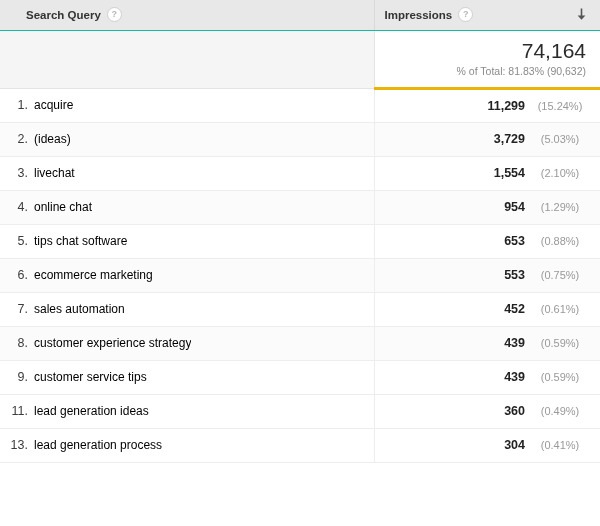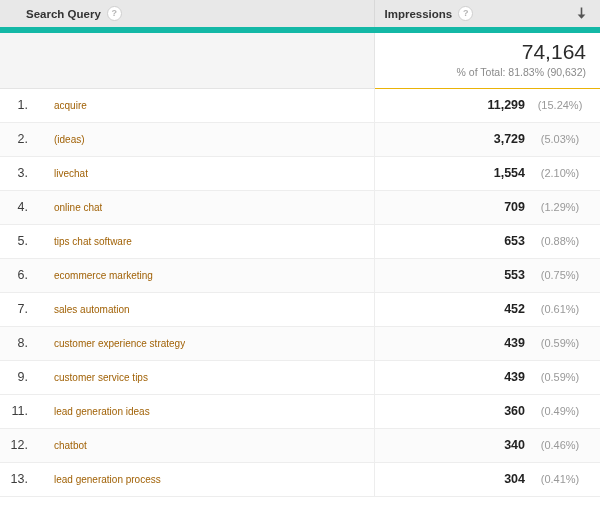--- a/index.html
+++ b/index.html
@@ -22,21 +22,21 @@
     table-layout: fixed;
   }
 
   
   .thead-row {
     height: 30px;
     background: #e8e8e8;
   }
   .th {
     background: #e8e8e8;
-    border-bottom: 6px solid #14b8a6;
+    border-bottom: 1px solid #14b8a6;
     font-size: 11.5px;
     font-weight: bold;
     color: #333333;
     padding: 0;
     vertical-align: middle;
     height: 30px;
     box-sizing: border-box;
   }
   .th-dim {
     width: 374px;
@@ -91,21 +91,21 @@
   .summary-row { height: 58px; }
   .summary-dim {
     background: #f5f5f5;
     border-bottom: 1px solid #e4e4e4;
     border-right: 1px solid #e4e4e4;
     height: 58px;
     box-sizing: border-box;
   }
   .summary-met {
     background: #ffffff;
-    border-bottom: 1px solid #eab308;
+    border-bottom: 3px solid #eab308;
     height: 58px;
     box-sizing: border-box;
     text-align: right;
     padding: 0 14px 0 0;
     vertical-align: middle;
     margin-top: 34px;
   }
   .summary-value {
     font-size: 21px;
     font-weight: normal;
@@ -142,28 +142,27 @@
   .rank {
     width: 34px;
     flex: 0 0 34px;
     text-align: right;
     font-size: 12.5px;
     color: #3c3c3c;
     padding-right: 6px;
     box-sizing: border-box;
   }
   .query-link {
-    font-size: 10px;
-    color: #a16207;
+    font-size: 12px;
+    color: #000000;
     text-decoration: none;
     cursor: pointer;
     white-space: nowrap;
     overflow: hidden;
     text-overflow: ellipsis;
-    margin-left: 20px;
   }
 
   .td-met {
     text-align: right;
     padding: 0 14px 0 0;
   }
   .met-inner {
     display: flex;
     align-items: baseline;
     justify-content: flex-end;
@@ -270,21 +269,21 @@
 
     <tr class="data-row alt">
       <td class="td td-dim">
         <div class="dim-inner">
           <span class="rank">4.</span>
           <a class="query-link" href="#">online chat</a>
         </div>
       </td>
       <td class="td td-met">
         <div class="met-inner">
-          <span class="met-value">709</span>
+          <span class="met-value">954</span>
           <span class="met-pct">(1.29%)</span>
         </div>
       </td>
     </tr>
 
     <tr class="data-row">
       <td class="td td-dim">
         <div class="dim-inner">
           <span class="rank">5.</span>
           <a class="query-link" href="#">tips chat software</a>
@@ -367,34 +366,20 @@
         </div>
       </td>
       <td class="td td-met">
         <div class="met-inner">
           <span class="met-value">360</span>
           <span class="met-pct">(0.49%)</span>
         </div>
       </td>
     </tr>
 
-    <tr class="data-row alt">
-      <td class="td td-dim">
-        <div class="dim-inner">
-          <span class="rank">12.</span>
-          <a class="query-link" href="#">chatbot</a>
-        </div>
-      </td>
-      <td class="td td-met">
-        <div class="met-inner">
-          <span class="met-value">340</span>
-          <span class="met-pct">(0.46%)</span>
-        </div>
-      </td>
-    </tr>
 
     <tr class="data-row">
       <td class="td td-dim">
         <div class="dim-inner">
           <span class="rank">13.</span>
           <a class="query-link" href="#">lead generation process</a>
         </div>
       </td>
       <td class="td td-met">
         <div class="met-inner">

